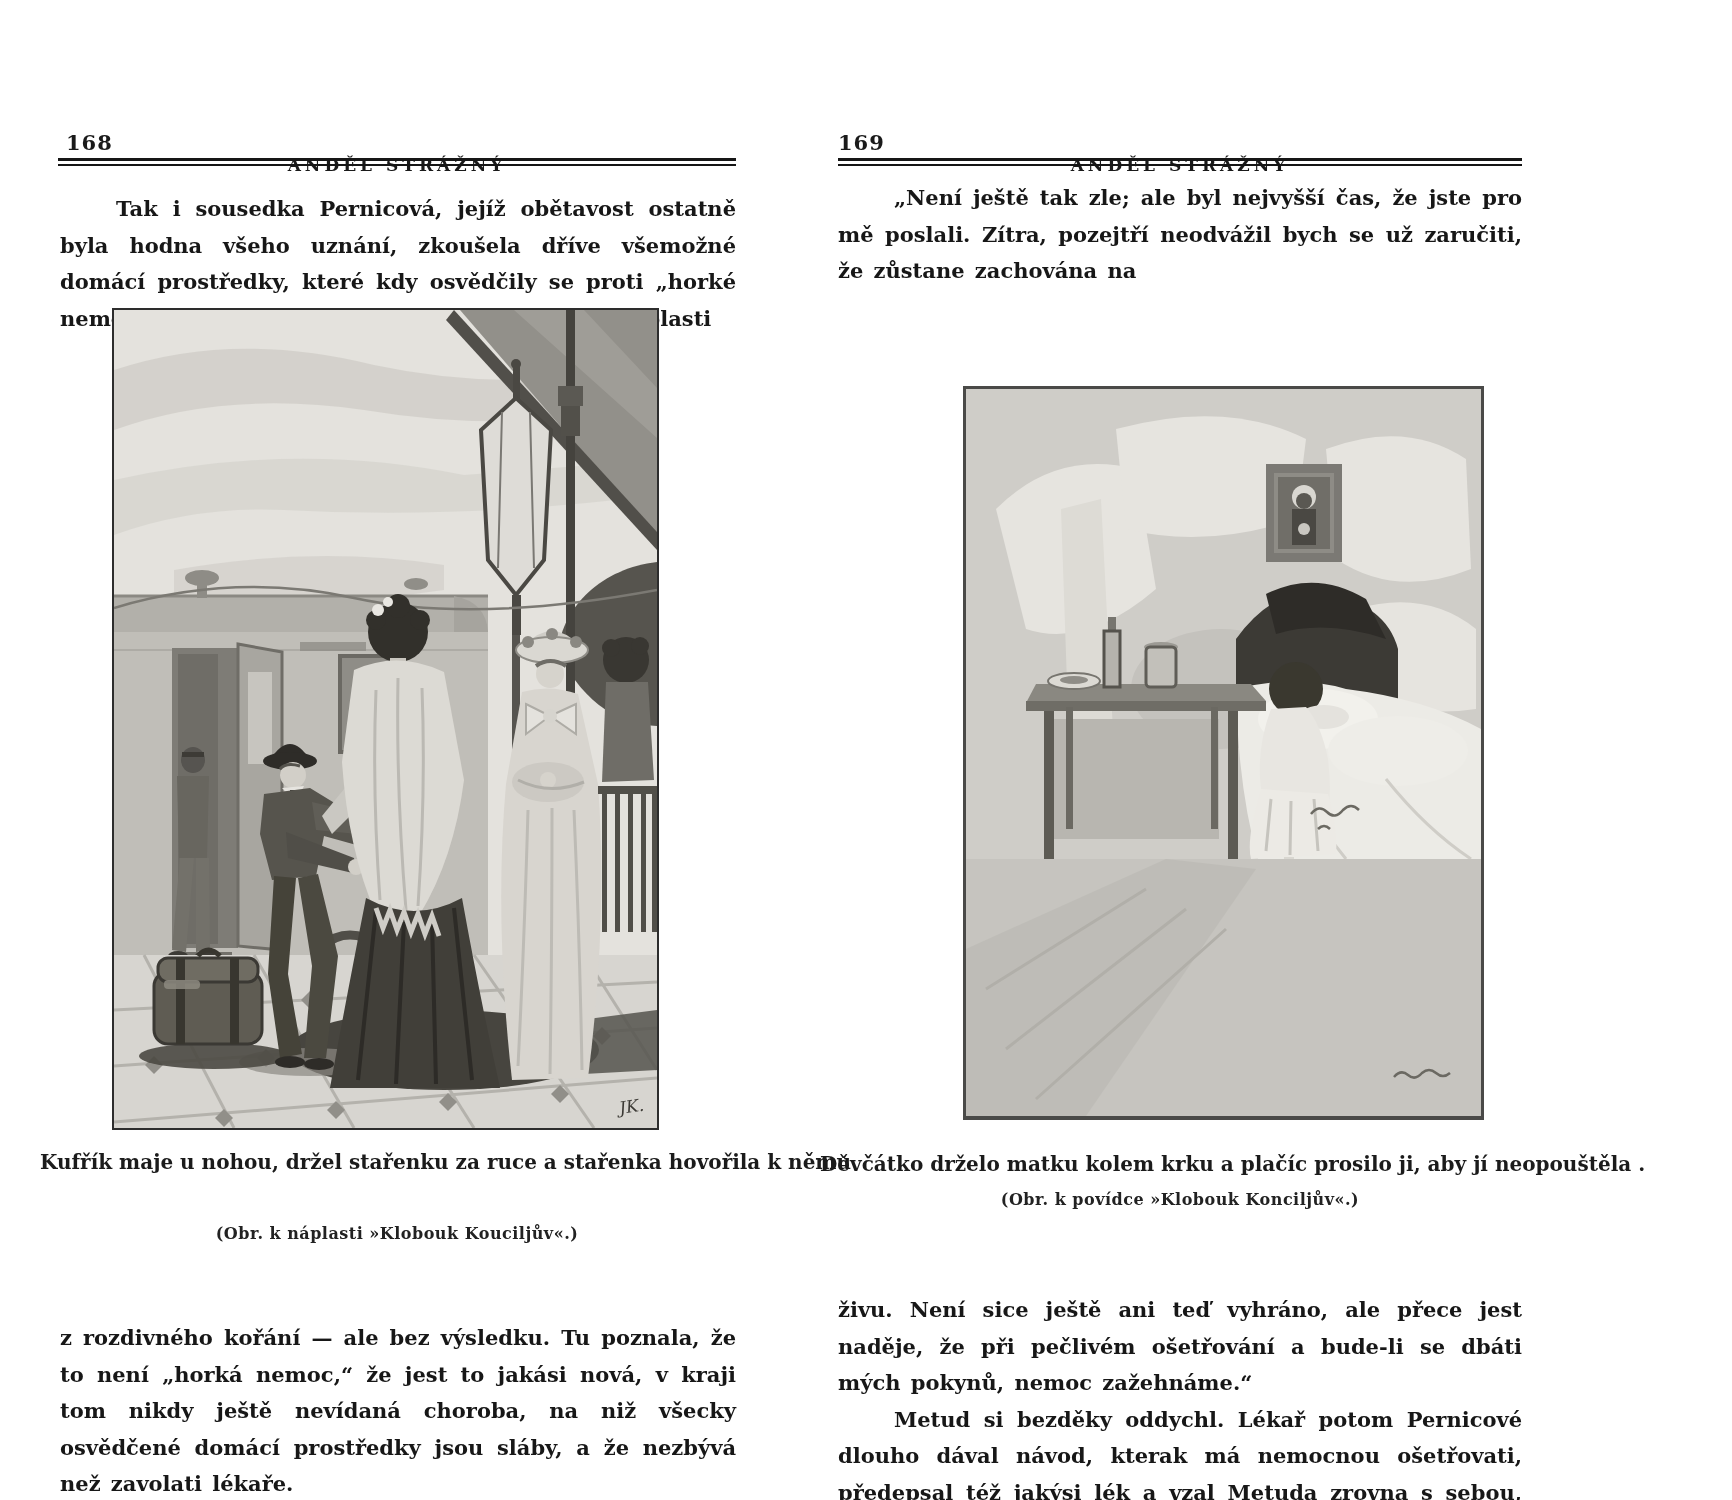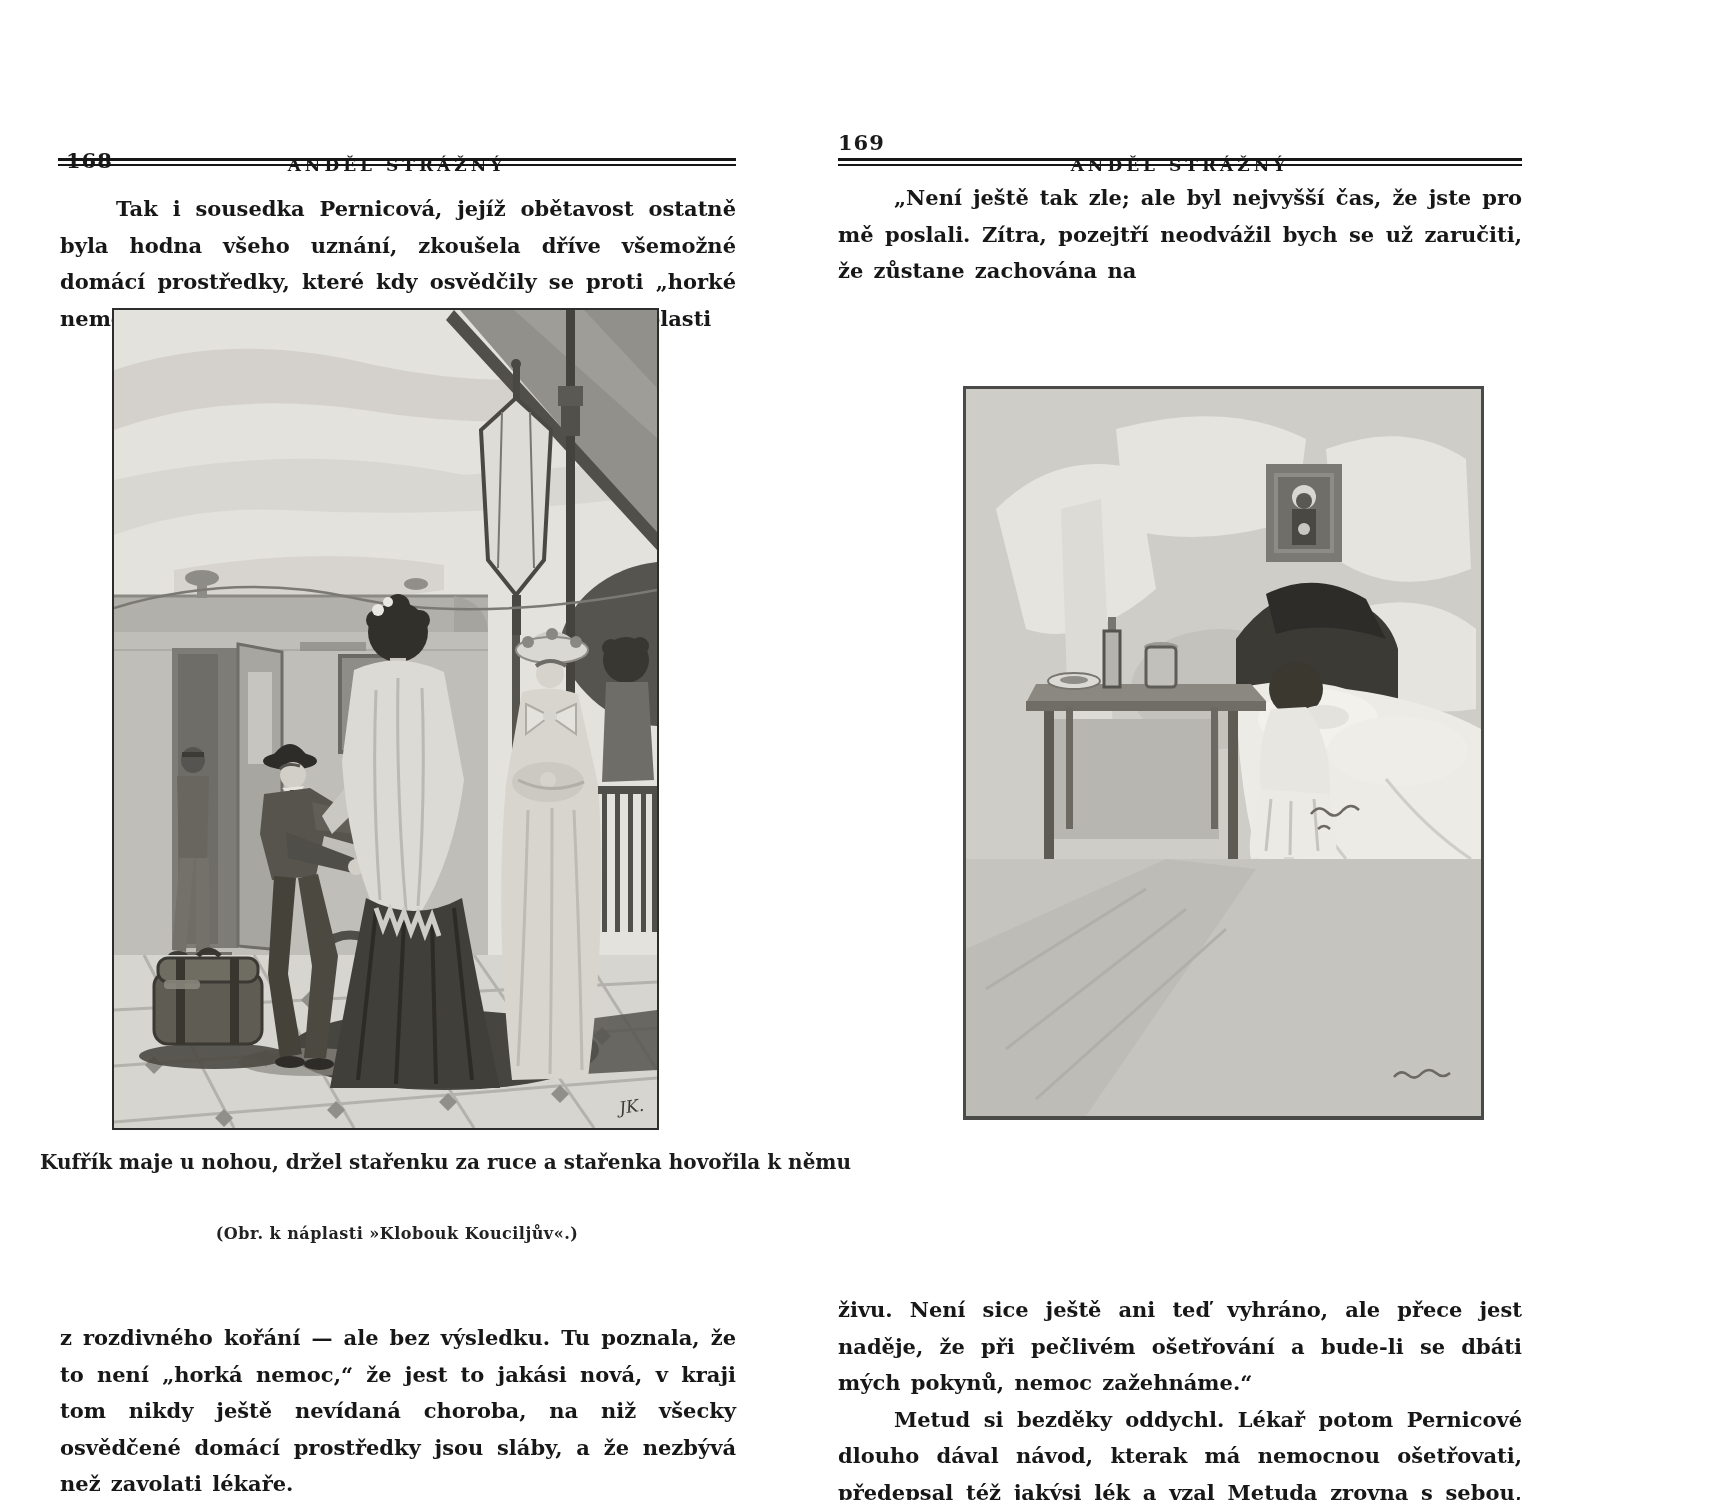--- a/index.html
+++ b/index.html
@@ -19,21 +19,21 @@
   .illus{background:#e4e2dd;}
   .illus svg{display:block;}
   .frame-left{border:2px solid #2d2d2d;}
   .frame-right{border:3px solid #4a4a48;border-bottom-width:4px;}
 </style>
 </head>
 <body>
 
 <div class="canvas">
 
-  <div class="abs pagenum" style="left:66px;top:148px;">168</div>
+  <div class="abs pagenum" style="left:66px;top:130px;">168</div>
   <div class="abs running-title" style="left:58px;top:132px;width:678px;">ANDĚL STRÁŽNÝ</div>
   <div class="abs rule" style="left:58px;top:158px;width:678px;"></div>
 
   <div class="abs body-par ind" style="left:60px;top:191px;width:676px;">Tak i sousedka Pernicová, jejíž obětavost ostatně byla hodna všeho uznání, zkoušela dříve všemožné domácí prostředky, které kdy osvědčily se proti „horké nemoci“; vařila rozmanité byliny, zhotovovala náplasti</div>
 
   <div class="abs illus frame-left" style="left:112px;top:308px;width:543px;height:818px;">
     <svg width="543" height="818" viewBox="0 0 543 818">
 
       <rect width="543" height="818" fill="#e4e2dd"></rect>
       <g>
@@ -295,19 +295,21 @@
         <path d="M20,600 L180,500 M40,660 L220,520 M70,710 L260,540" stroke="#b1afa9" stroke-width="3" fill="none"></path>
       </g>
 
       <g stroke="#6b6962" stroke-width="2.5" fill="none">
         <path d="M345,425 q8,-10 16,-2 q8,8 16,-2 q8,-8 16,0 M352,440 q6,-6 12,0"></path>
         <path d="M428,688 q7,-8 14,-2 q7,6 14,-2 q7,-6 14,0 q7,6 14,0"></path>
       </g>
     </svg>
   </div>
 
+  <div class="abs cap" style="left:820px;top:1152px;width:720px;">Děvčátko drželo matku kolem krku a plačíc prosilo ji, aby jí neopouštěla .</div>
+  <div class="abs capsrc" style="left:820px;top:1190px;width:720px;">(Obr. k povídce »Klobouk Konciljův«.)</div>
 
   <div class="abs body-par" style="left:838px;top:1276px;width:684px;margin-top:16px;">
     <p>živu. Není sice ještě ani teď vyhráno, ale přece jest naděje, že při pečlivém ošetřování a bude-li se dbáti mých pokynů, nemoc zažehnáme.“</p>
     <p class="ind">Metud si bezděky oddychl. Lékař potom Pernicové dlouho dával návod, kterak má nemocnou ošetřovati, předepsal též jakýsi lék a vzal Metuda zrovna s sebou, aby donesl jej z lékárny ve městě.</p>
   </div>
 
 </div>
 
 </body></html>

